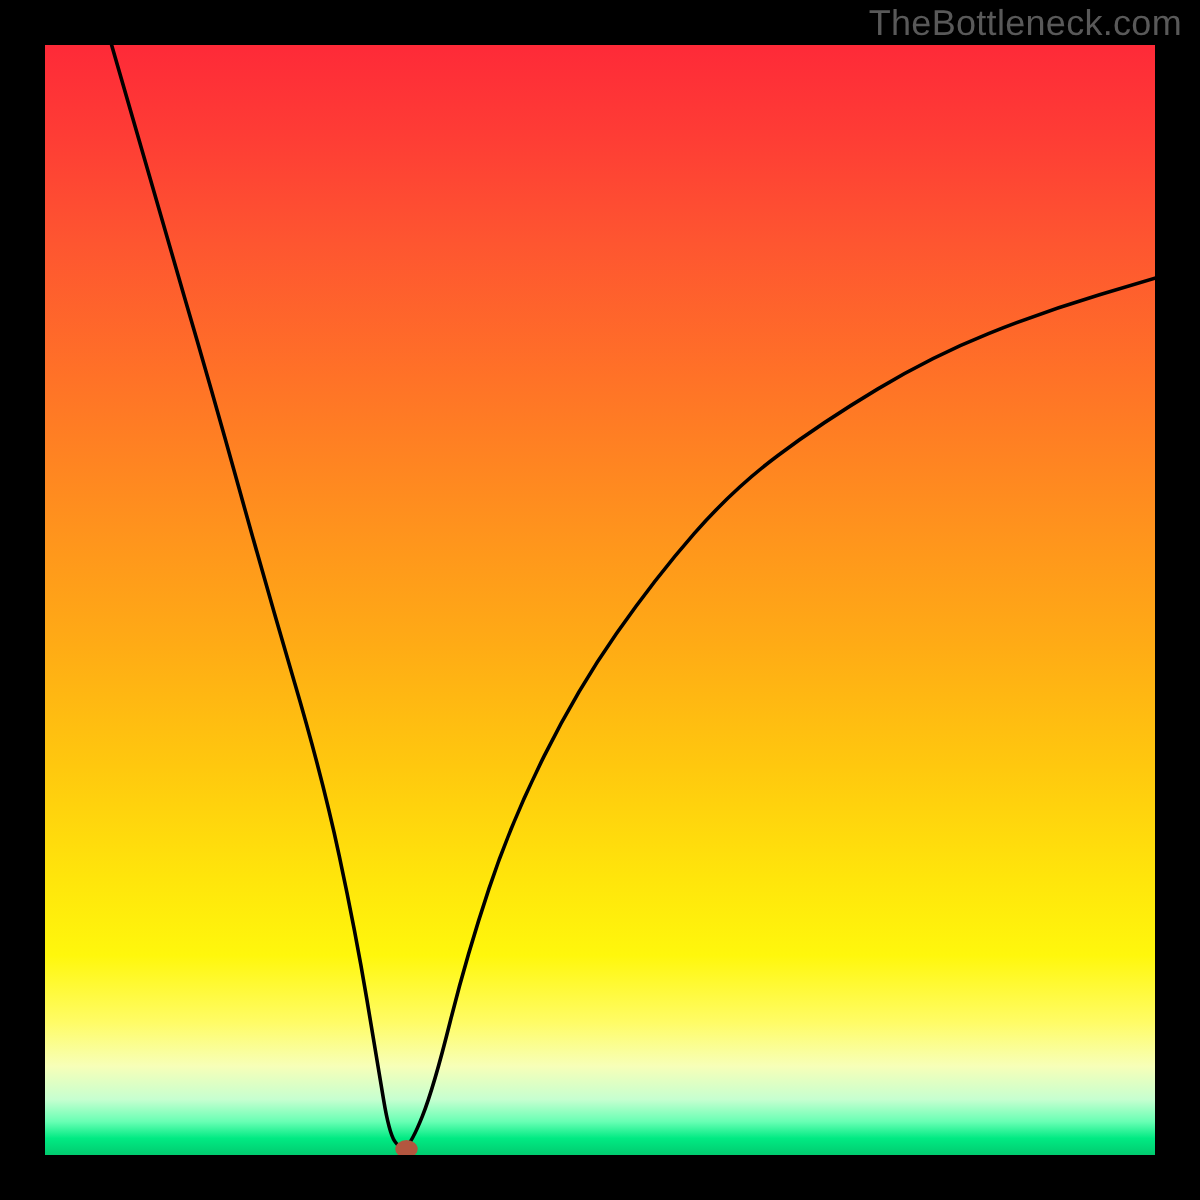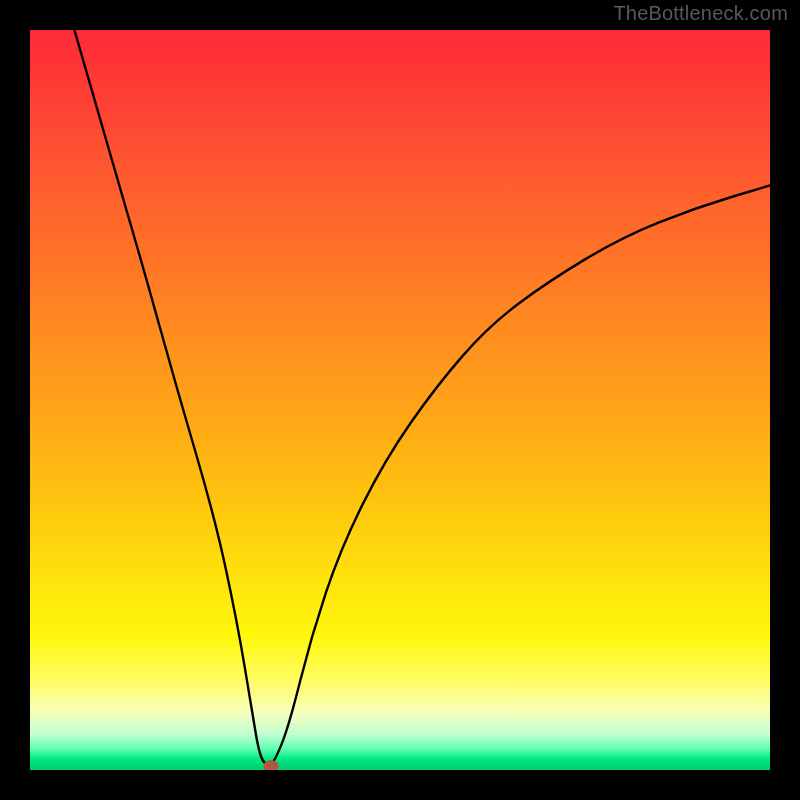--- a/index.html
+++ b/index.html
@@ -15,21 +15,21 @@
     position: relative;
     width: 800px;
     height: 800px;
     background: #000;
   }
   .watermark {
     position: absolute;
     top: 2px;
     right: 12px;
     color: #595959;
-    font-size: 20px;
+    font-size: 24px;
     letter-spacing: 0.2px;
     font-weight: 400;
     z-index: 30;
   }
   .plot-area {
     position: absolute;
     left: 30px;
     top: 30px;
     width: 740px;
     height: 740px;

